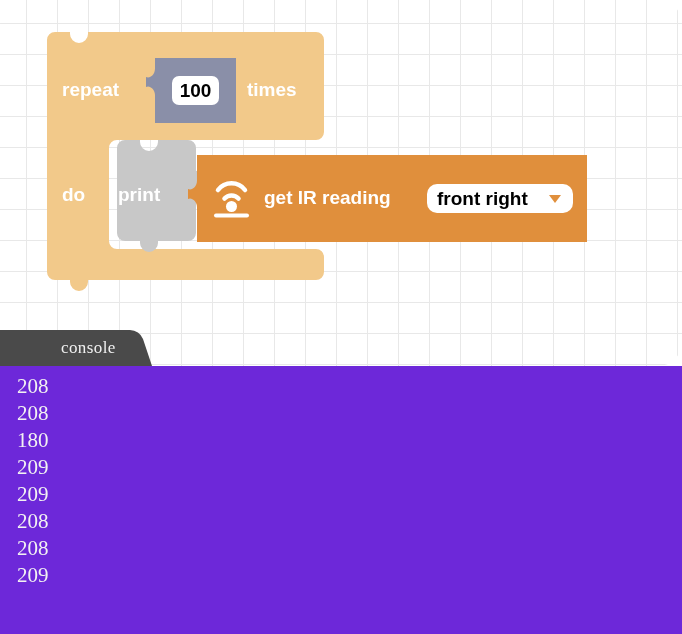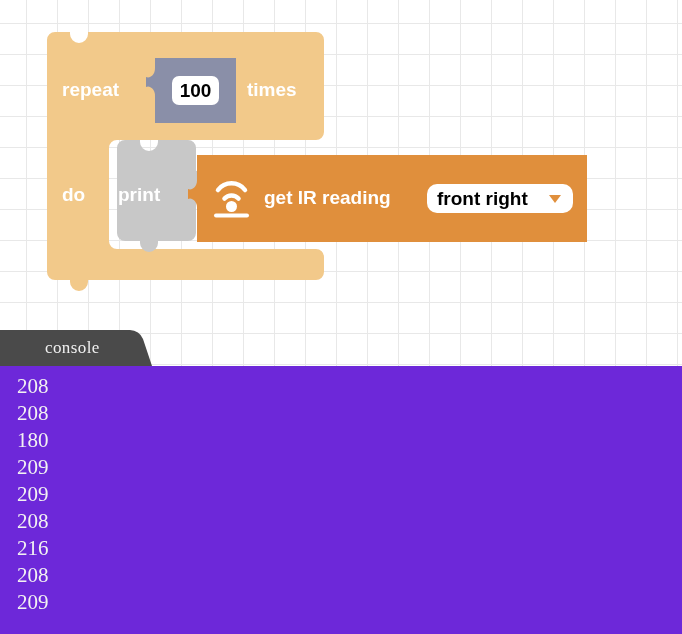--- a/index.html
+++ b/index.html
@@ -26,20 +26,21 @@
     top: 0;
     width: 682px;
     height: 366px;
     background-color: #ffffff;
     background-image:
       linear-gradient(to right, #e8e8e8 1px, transparent 1px),
       linear-gradient(to bottom, #e8e8e8 1px, transparent 1px);
     background-size: 31px 31px;
     background-position: -5px -8px;
     overflow: hidden;
+    border-radius: 24px;
   }
 
   
   #blocks-svg {
     position: absolute;
     left: 0;
     top: 0;
     width: 682px;
     height: 366px;
   }
@@ -63,21 +64,21 @@
   
   #console-tab-wrap {
     position: absolute;
     left: 0;
     top: 330px;
     width: 180px;
     height: 36px;
   }
   #console-tab-label {
     position: absolute;
-    left: 45px;
+    left: 61px;
     top: 8px;
     color: #f0f0f0;
     font-size: 17px;
     font-family: "Liberation Serif", serif;
     letter-spacing: 0.4px;
     white-space: nowrap;
   }
 
   
   #console-panel {
@@ -226,18 +227,17 @@
   </div>
 
   <div id="console-panel">
 
   <div class="console-line">208</div>
       <div class="console-line">208</div>
       <div class="console-line">180</div>
       <div class="console-line">209</div>
       <div class="console-line">209</div>
       <div class="console-line">208</div>
-      <div class="console-line">216</div>
       <div class="console-line">208</div>
       <div class="console-line">209</div>
     </div>
 
 </div>
 
 </body></html>

